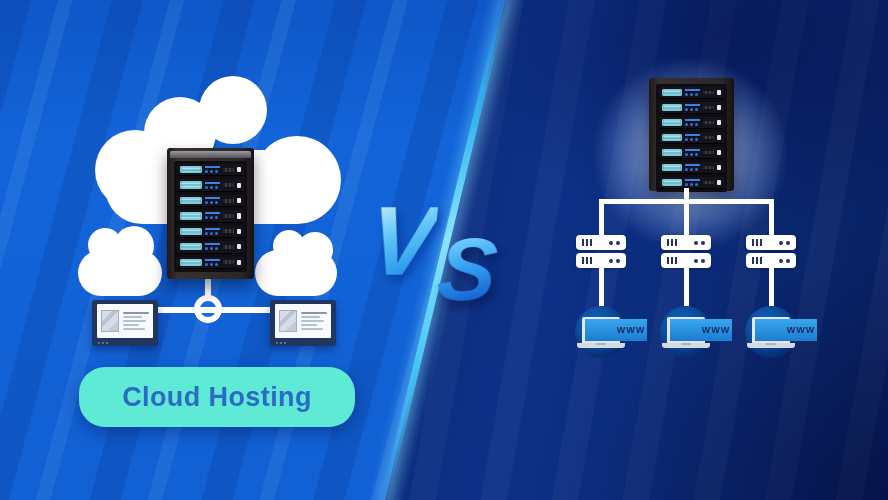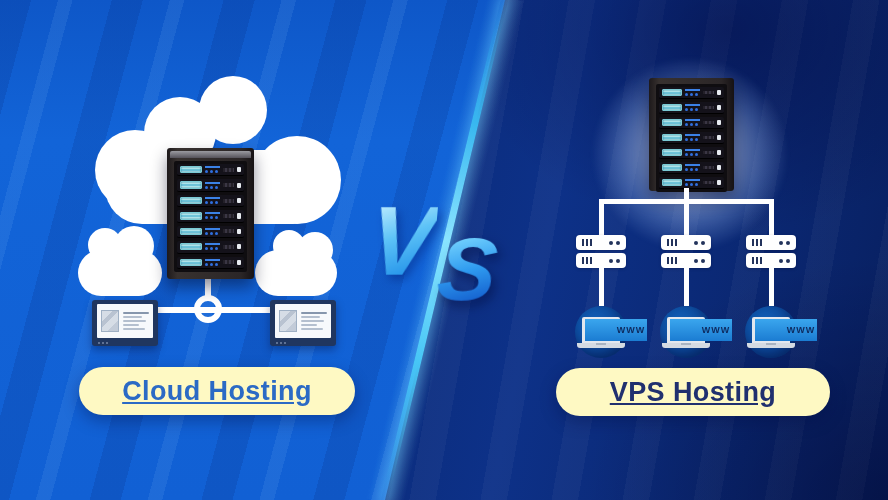--- a/index.html
+++ b/index.html
@@ -118,24 +118,24 @@
     display:flex; flex-direction:column; align-items:center; justify-content:center; }
   .cl-screen { width:38px; height:26px; background:#e2e7ee; border-radius:2px 2px 0 0;
     padding:2px 3px; box-sizing:border-box; }
   .cl-inner { width:100%; height:100%; background:linear-gradient(#3aa6ee,#1b7cd2);
     display:flex; align-items:center; justify-content:center;
     font-size:9px; font-weight:bold; color:#0e2a5e; letter-spacing:1px;padding-left:30px; }
   .cl-base { width:48px; height:5px; background:#d4dae2; border-radius:0 0 3px 3px;
     display:flex; justify-content:center; }
   .cl-notch { width:10px; height:2px; background:#a9b4c2; }
   
-  .pill { position:absolute; height:48px; background:#fef9c3; border-radius:26px;
+  .pill { position:absolute; height:60px; background:#5eead4; border-radius:26px;
     display:flex; align-items:center; justify-content:center;
     font-weight:bold; font-size:27px; letter-spacing:0.4px;
-    box-shadow:0 6px 16px rgba(0,15,70,0.35);text-decoration:underline; }
+    box-shadow:0 6px 16px rgba(0,15,70,0.35); }
   .pill-cloud { left:79px; top:367px; width:276px; color:#2b6ac5; }
   .pill-vps { left:556px; top:368px; width:274px; color:#20306f; }
 </style>
 </head>
 <body>
 
 <div class="stage">
 
   <div class="bg-left"></div>
   <div class="bg-right"></div>
@@ -494,15 +494,14 @@
             <div class="cl-inner">WWW</div>
           </div>
           <div class="cl-base">
             <div class="cl-notch"></div>
           </div>
         </div>
       </div>
     </div>
 
   <div class="pill pill-cloud">Cloud Hosting</div>
-  <div class="pill pill-vps">VPS Hosting</div>
 
 </div>
 
 </body></html>

